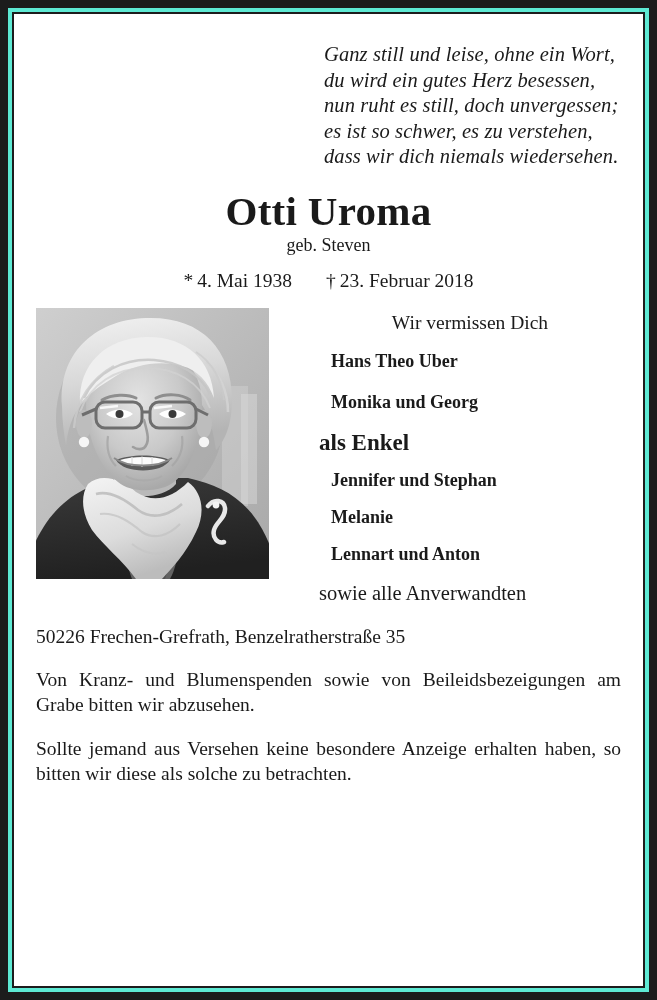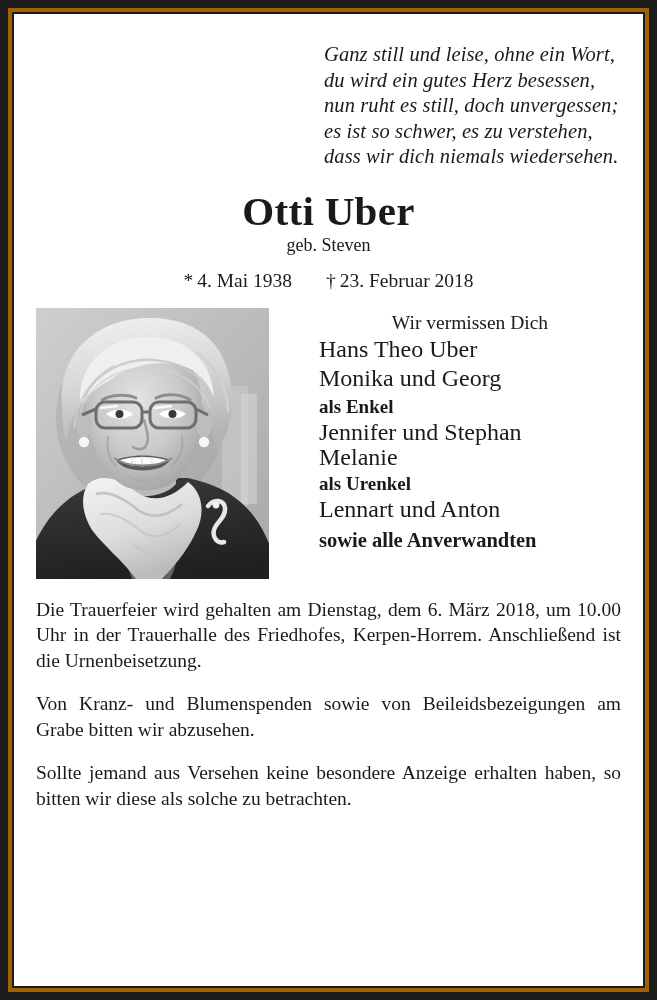--- a/index.html
+++ b/index.html
@@ -22,21 +22,21 @@
     width: 657px;
     height: 1000px;
     box-sizing: border-box;
     background: #1c1c1c;
     padding: 8px;
   }
   .frame-white {
     box-sizing: border-box;
     width: 100%;
     height: 100%;
-    background: #a16207;
+    background: #5eead4;
     padding: 4px;
   }
   .frame-inner {
     box-sizing: border-box;
     width: 100%;
     height: 100%;
     border: 2px solid #1c1c1c;
     background: #ffffff;
     padding: 0;
   }
@@ -116,38 +116,38 @@
     padding-top: 2px;
   }
   .family .missing-line {
     font-size: 19.5px;
     line-height: 25px;
     font-weight: normal;
     margin: 0;
     text-align: center;
   }
   .family .fam-name {
-    font-size: 24px;
+    font-size: 18px;
     line-height: 29px;
-    font-weight: normal;
-    margin: 0;
+    font-weight: bold;
+    margin: 12px;
     white-space: nowrap;
   }
   .family .fam-label {
-    font-size: 19px;
+    font-size: 23px;
     line-height: 27px;
     font-weight: bold;
     margin: 0;
     white-space: nowrap;
   }
   .family .fam-name.tight { line-height: 25px; }
   .family .fam-closing {
     font-size: 20.5px;
     line-height: 29px;
-    font-weight: bold;
+    font-weight: normal;
     margin: 4px 0 0 0;
     white-space: nowrap;
   }
 
   
   .address {
     font-size: 19.5px;
     line-height: 24px;
     margin: 17px 0 0 0;
   }
@@ -170,21 +170,21 @@
         <div class="poem">
           <span class="line">Ganz still und leise, ohne ein Wort,</span>
           <span class="line">du wird ein gutes Herz besessen,</span>
           <span class="line">nun ruht es still, doch unvergessen;</span>
           <span class="line">es ist so schwer, es zu verstehen,</span>
           <span class="line">dass wir dich niemals wiedersehen.</span>
         </div>
 
 
         <div class="name-block">
-          <div class="deceased-name">Otti Uber</div>
+          <div class="deceased-name">Otti Uroma</div>
           <div class="maiden-name">geb. Steven</div>
           <div class="dates">
             <span class="birth"><span class="sym">*</span><span>4. Mai 1938</span></span><span class="death"><span class="sym">†</span><span>23. Februar 2018</span></span>
           </div>
         </div>
 
         <div class="mid">
 
           <div class="photo-wrap">
             <svg viewBox="0 0 233 271" xmlns="http://www.w3.org/2000/svg">
@@ -285,28 +285,27 @@
             </svg>
           </div>
 
           <div class="family">
             <div class="missing-line">Wir vermissen Dich</div>
             <div class="fam-name">Hans Theo Uber</div>
             <div class="fam-name">Monika und Georg</div>
             <div class="fam-label">als Enkel</div>
             <div class="fam-name tight">Jennifer und Stephan</div>
             <div class="fam-name tight">Melanie</div>
-            <div class="fam-label">als Urenkel</div>
             <div class="fam-name tight">Lennart und Anton</div>
             <div class="fam-closing">sowie alle Anverwandten</div>
           </div>
 
         </div>
 
-
-        <p class="para">Die Trauerfeier wird gehalten am Dienstag, dem 6. März 2018, um 10.00 Uhr in der Trauerhalle des Friedhofes, Kerpen-Horrem. Anschließend ist die Urnenbeisetzung.</p>
+        <div class="address">50226 Frechen-Grefrath, Benzelratherstraße 35</div>
+
         <p class="para">Von Kranz- und Blumenspenden sowie von Beileidsbezeigungen am Grabe bitten wir abzusehen.</p>
         <p class="para">Sollte jemand aus Versehen keine besondere Anzeige erhalten haben, so bitten wir diese als solche zu betrachten.</p>
 
       </div>
     </div>
   </div>
 </div>
 
 </body></html>

